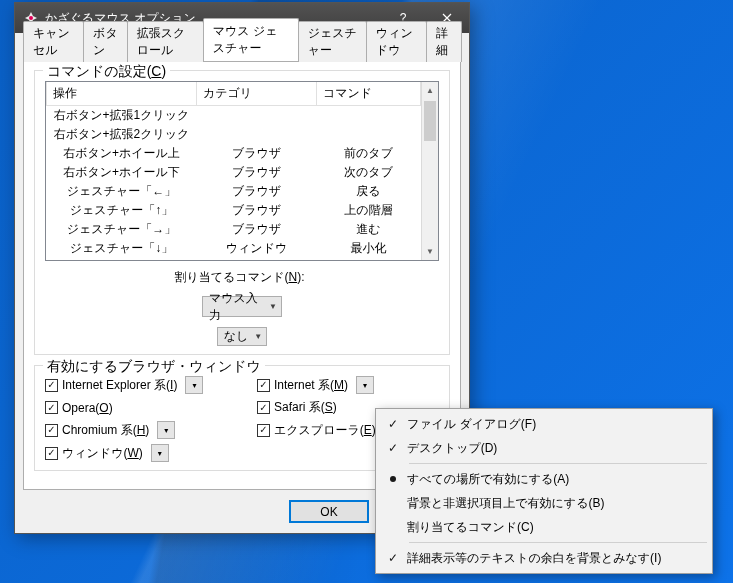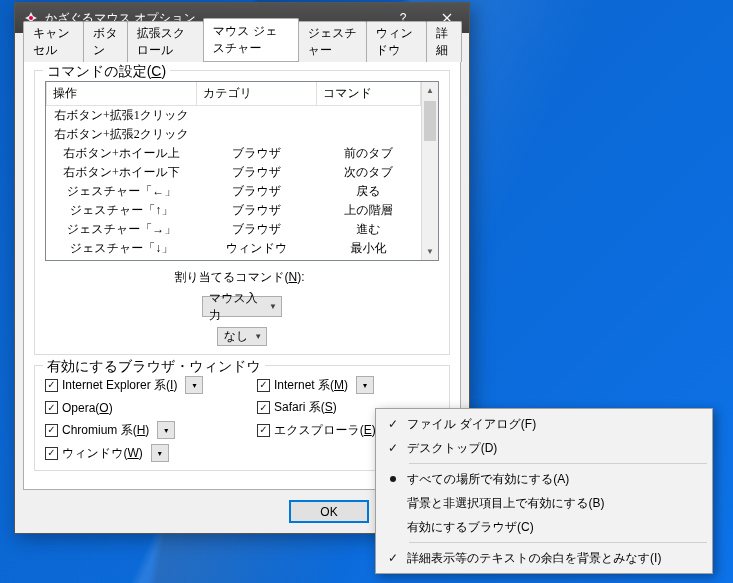--- a/index.html
+++ b/index.html
@@ -100,21 +100,20 @@
   
   .cmd-table-wrap {
     border: 1px solid #828790;
     height: 180px;
     display: flex;
     background: #fff;
   }
   .cmd-table {
     flex: 1;
     overflow: hidden;
-    font-family: Liberation Serif, serif;
   }
   .cmd-table table {
     border-collapse: collapse;
     width: 100%;
     font-size: 12px;
   }
   .cmd-table th {
     text-align: left;
     font-weight: normal;
     background: #fff;
@@ -459,20 +458,20 @@
         <span class="radio-dot"></span>
       </span>
     <span>すべての場所で有効にする(A)</span>
   </div>
   <div class="item">
     <span class="gutter"></span>
     <span>背景と非選択項目上で有効にする(B)</span>
   </div>
   <div class="item">
     <span class="gutter"></span>
-    <span>有効にするブラウザ(C)</span>
+    <span>割り当てるコマンド(C)</span>
   </div>
   <div class="sep"></div>
   <div class="item">
     <span class="gutter">✓</span>
     <span>詳細表示等のテキストの余白を背景とみなす(I)</span>
   </div>
 </div>
 
 </body></html>

